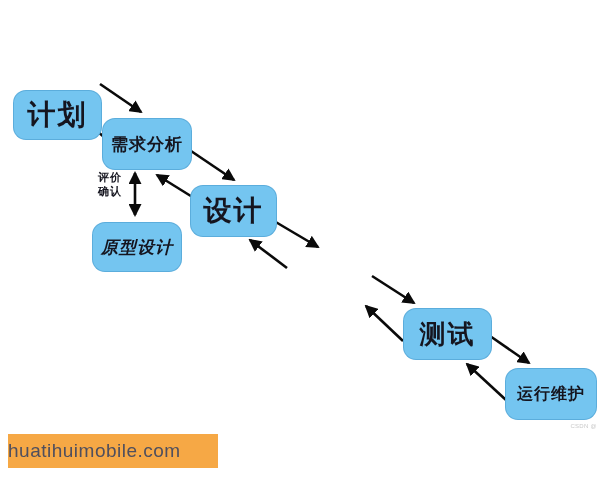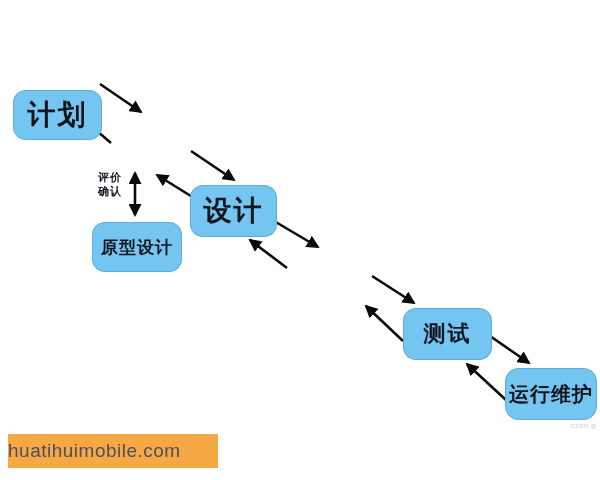--- a/index.html
+++ b/index.html
@@ -18,25 +18,25 @@
     position:absolute;
     background:var(--node-fill,#74C5F0);
     border:1px solid rgba(54,138,190,.40);
     border-radius:13px;
     display:flex;align-items:center;justify-content:center;
     font-weight:bold;color:var(--node-text,#15151f);
     letter-spacing:2px;white-space:nowrap;
   }
   .n-plan        {left:13px; top:55px;  width:87px; height:48px; font-size:28px;margin-top:35px;}
   .n-requirements{left:102px;top:118px; width:88px; height:50px; font-size:17px;letter-spacing:1px;}
-  .n-prototype   {left:92px; top:222px; width:88px; height:48px; font-size:17px;letter-spacing:1px;}
+  .n-prototype   {left:92px; top:222px; width:88px; height:48px; font-size:17px;letter-spacing:1px;font-style:italic;}
   .n-design      {left:190px;top:185px; width:85px; height:50px; font-size:28px;}
   .n-coding      {left:285px;top:252px; width:87px; height:50px; font-size:26px;}
-  .n-testing     {left:403px;top:308px; width:87px; height:50px; font-size:22px;}
-  .n-maintenance {left:505px;top:368px; width:90px; height:50px; font-size:20px;letter-spacing:1px;border-radius:14px;}
+  .n-testing     {left:403px;top:308px; width:87px; height:50px; font-size:26px;}
+  .n-maintenance {left:505px;top:368px; width:90px; height:50px; font-size:16px;letter-spacing:1px;}
 
   .feedback-label{
     position:absolute;left:98px;top:170px;
     font-size:11px;font-weight:bold;line-height:14px;
     color:var(--node-text,#15151f);letter-spacing:1px;
   }
 
   .banner{
     position:absolute;left:8px;top:434px;width:210px;height:34px;
     background:var(--banner-bg,#F6A845);
@@ -68,20 +68,21 @@
     <line x1="274" y1="221" x2="318" y2="247" marker-end="url(#ah)"></line>
     <line x1="287" y1="268" x2="250" y2="240" marker-end="url(#ah)"></line>
     <line x1="372" y1="276" x2="414" y2="303" marker-end="url(#ah)"></line>
     <line x1="403" y1="341" x2="366" y2="306" marker-end="url(#ah)"></line>
     <line x1="490" y1="336" x2="529" y2="363" marker-end="url(#ah)"></line>
     <line x1="506" y1="400" x2="467" y2="364" marker-end="url(#ah)"></line>
     <line x1="135" y1="173" x2="135" y2="215" marker-start="url(#ah)" marker-end="url(#ah)"></line>
   </svg>
 
   <div class="node n-plan">计划</div>
+  <div class="node n-requirements">需求分析</div>
   <div class="node n-prototype">原型设计</div>
   <div class="node n-design">设计</div>
   <div class="node n-testing">测试</div>
   <div class="node n-maintenance">运行维护</div>
 
   <div class="feedback-label">
     <div>评价</div>
     <div>确认</div>
   </div>
 

